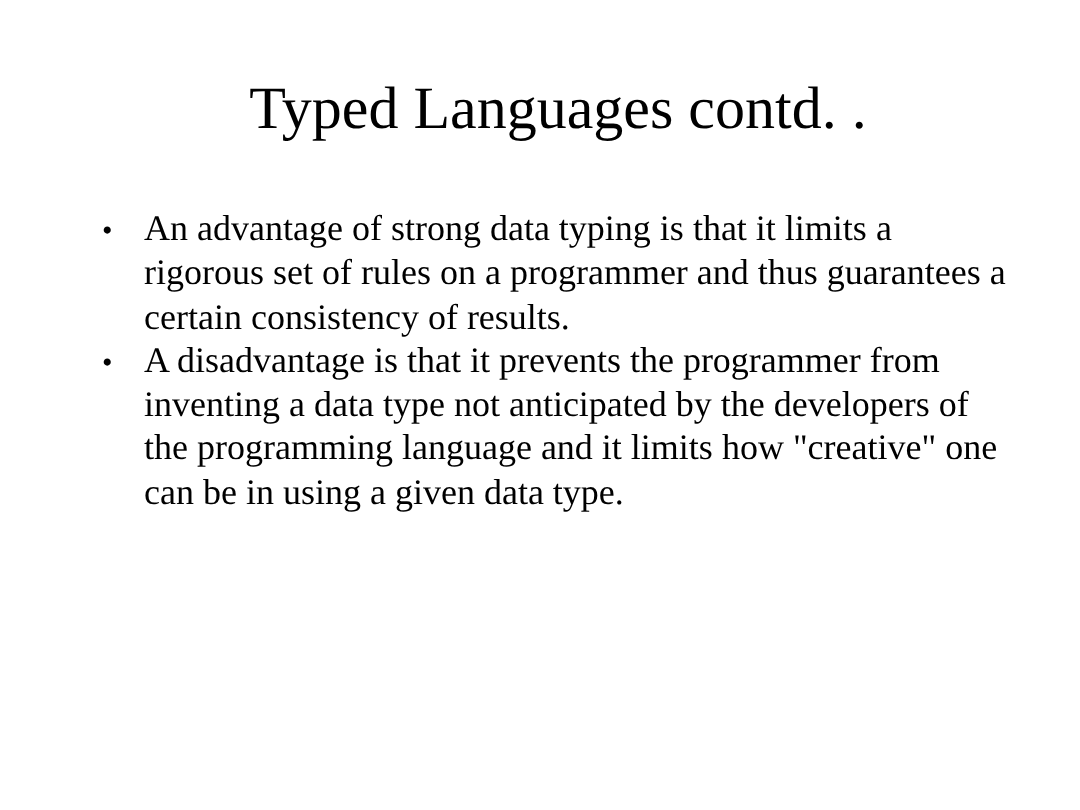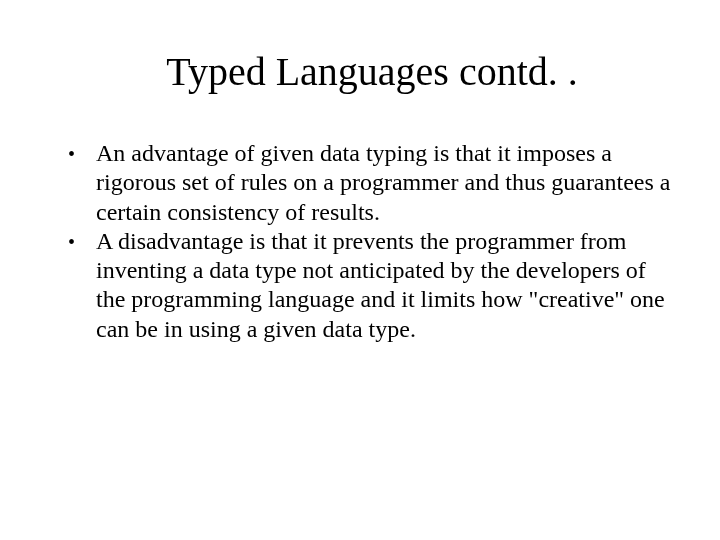--- a/index.html
+++ b/index.html
@@ -52,21 +52,21 @@
   </style>
 </head>
 <body>
 
 <div class="slide">
   <h1 class="title">Typed Languages contd. .</h1>
   <div class="content">
     <ul class="bullet-list">
       <li class="bullet-item">
         <span class="bullet-marker">•</span>
-        <span class="bullet-text">An advantage of given data typing is that it imposes a rigorous set of rules on a programmer and thus guarantees a certain consistency of results.</span>
+        <span class="bullet-text">An advantage of strong data typing is that it limits a rigorous set of rules on a programmer and thus guarantees a certain consistency of results.</span>
       </li>
       <li class="bullet-item">
         <span class="bullet-marker">•</span>
         <span class="bullet-text"> A disadvantage is that it prevents the programmer from inventing a data type not anticipated by the developers of the programming language and it limits how "creative" one can be in using a given data type.</span>
       </li>
     </ul>
   </div>
 </div>
 
 </body></html>

